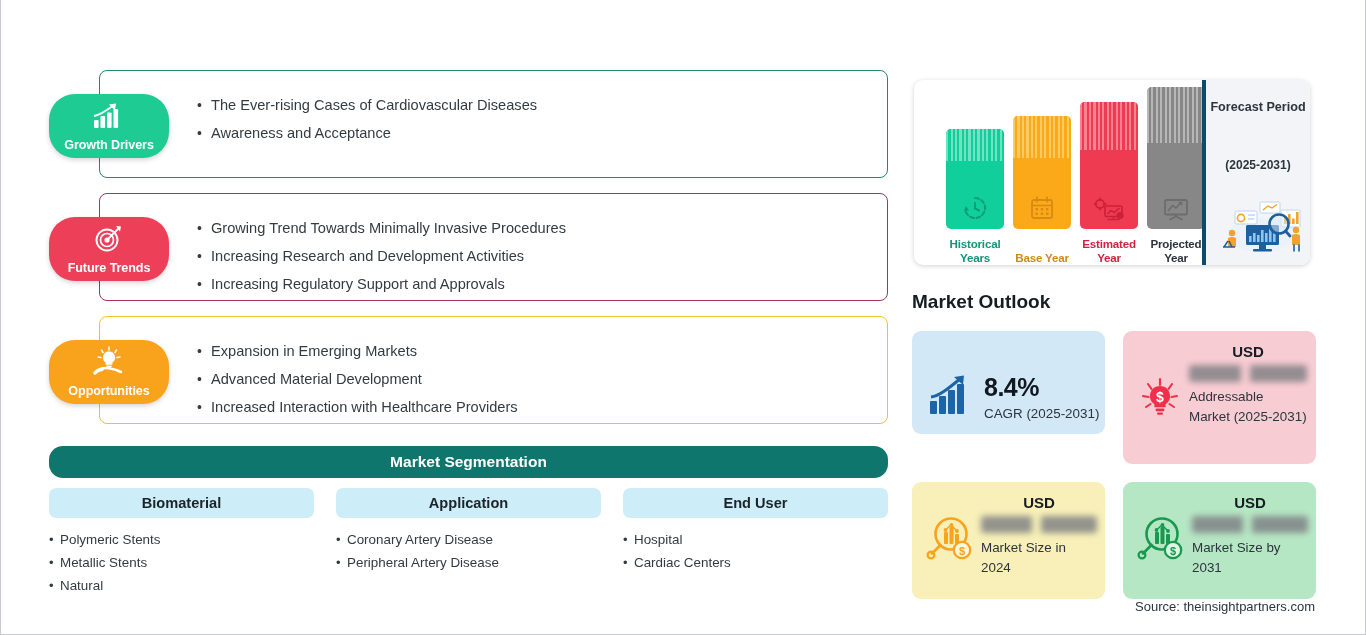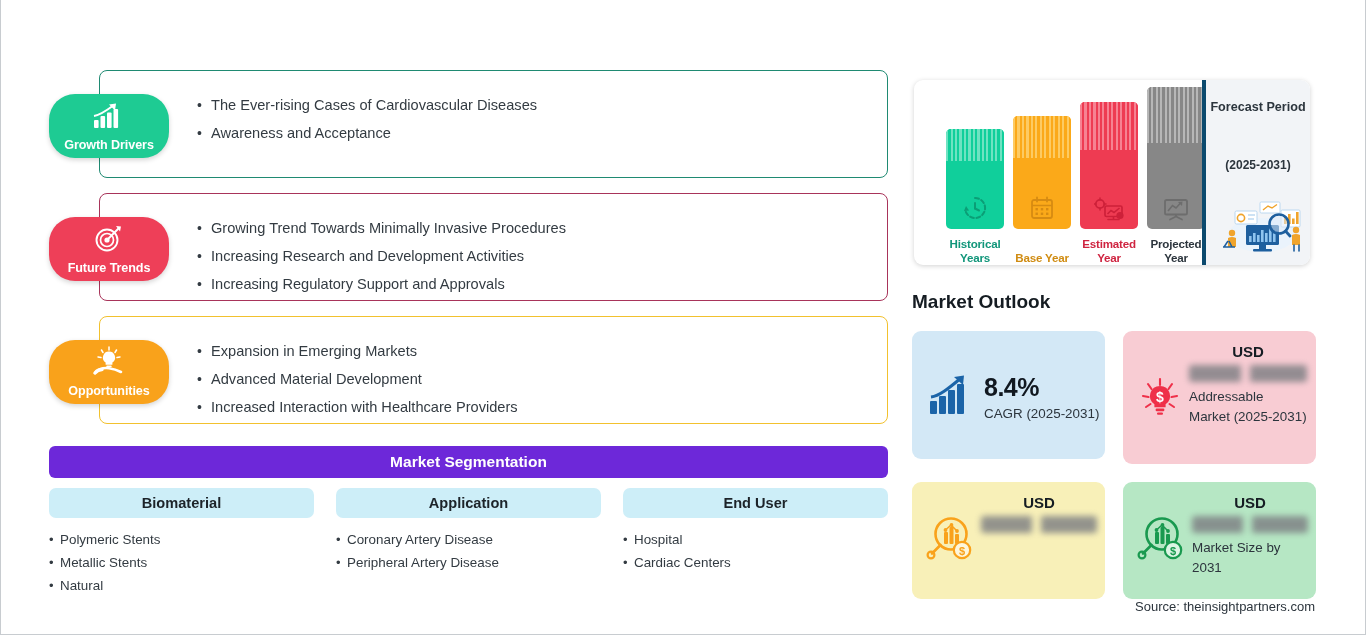--- a/index.html
+++ b/index.html
@@ -67,21 +67,21 @@
     color: #ffffff;
     z-index: 4;
   }
   .badge-label { font-size: 12.6px; font-weight: bold; margin-top: 8px; letter-spacing: -0.1px; }
   .badge-icon { height: 30px; display:flex; align-items:flex-end; }
 
   
   .seg-header {
     position: absolute; left: 48px; top: 446px;
     width: 839px; height: 32px;
-    background: #6d28d9; border-radius: 6px;
+    background: #0f766e; border-radius: 14px;
     color: #ffffff; font-size: 15.5px; font-weight: bold;
     display: flex; align-items: center; justify-content: center;
   }
   .seg-col { position: absolute; top: 488px; width: 265px; }
   .seg-pill {
     height: 30px; background: #cdeef8; border-radius: 7px;
     display: flex; align-items: center; justify-content: center;
     font-size: 14.6px; font-weight: bold; color: #1c2329;
   }
   .seg-items { margin-top: 10px; }
@@ -380,21 +380,21 @@
               <line x1="84" y1="52" x2="84" y2="58"></line>
               <line x1="89" y1="52" x2="89" y2="58"></line>
             </g>
         </svg>
       </div>
     </div>
   </div>
 
   <div class="mo-title">Market Outlook</div>
 
-  <div class="mo-card" style="left:911px; top:331px; width:193px; height:128px; background:#d3e8f6;">
+  <div class="mo-card" style="left:911px; top:331px; width:193px; height:103px; background:#d3e8f6;">
     <div style="position:absolute; left:16px; top:44px;">
       <svg width="48" height="42" viewBox="0 0 48 42">
         <rect x="2" y="26" width="7" height="13" fill="#1b64a8" rx="1"></rect>
         <rect x="11" y="21" width="7" height="18" fill="#1b64a8" rx="1"></rect>
         <rect x="20" y="15" width="7" height="24" fill="#1b64a8" rx="1"></rect>
         <rect x="29" y="9" width="7" height="30" fill="#1b64a8" rx="1"></rect>
         <path d="M3,22 C11,21 20,14 33,3" fill="none" stroke="#1b64a8" stroke-width="3"></path>
         <path d="M26,2 L36,0.5 L35,10 Z" fill="#1b64a8"></path>
       </svg>
     </div>
@@ -448,20 +448,21 @@
           </g>
         <line x1="15.5" y1="31" x2="7" y2="39.5" stroke="#f9a21b" stroke-width="2.6" stroke-linecap="round"></line>
         <circle cx="6" cy="41" r="3.4" fill="none" stroke="#f9a21b" stroke-width="2.2"></circle>
         <circle cx="37" cy="36" r="8.2" fill="#fdf6dc" stroke="#f9a21b" stroke-width="2.2"></circle>
         <text x="37" y="41" font-family="Liberation Sans, sans-serif" font-size="11" font-weight="bold" fill="#f9a21b" text-anchor="middle">$</text>
       </svg>
     </div>
     <div style="position:absolute; left:69px; top:12px; width:116px;">
       <div class="mo-usd">USD</div>
       <div class="mo-blur"></div>
+      <div class="mo-cap">Market Size in 2024</div>
     </div>
   </div>
 
   <div class="mo-card" style="left:1122px; top:482px; width:193px; height:117px; background:#b6e7c4;">
     <div style="position:absolute; left:13px; top:32px;">
       <svg width="50" height="50" viewBox="0 0 50 50">
         <circle cx="26" cy="20" r="15.5" fill="none" stroke="#19994f" stroke-width="2.6"></circle>
         <g fill="#19994f">
             <rect x="19" y="18" width="4" height="12" rx="1"></rect>
             <rect x="24.5" y="13" width="4" height="17" rx="1"></rect>

